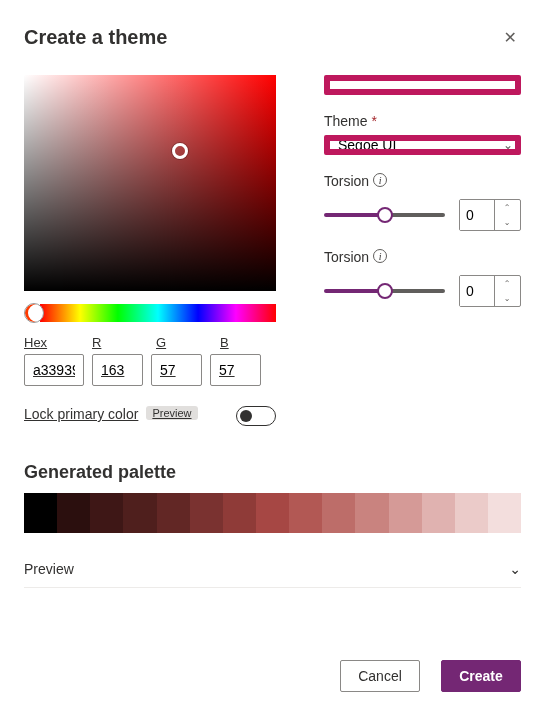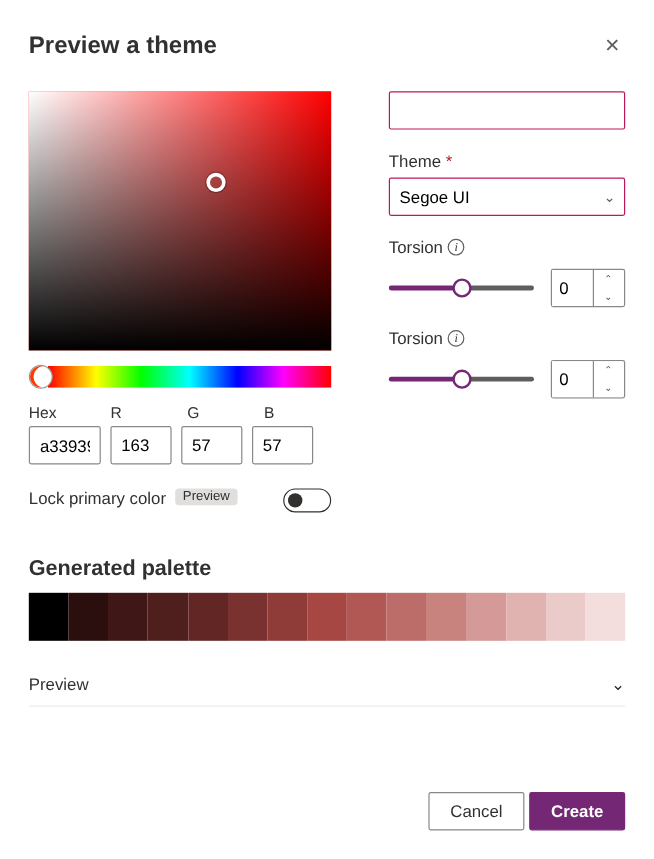--- a/index.html
+++ b/index.html
@@ -10,21 +10,21 @@
     color: #323130;
     background: #fff;
     width: 545px;
     height: 716px;
     padding: 24px;
   }
   .header { display: flex; justify-content: space-between; align-items: center; margin-bottom: 24px; }
   .title { font-size: 20px; font-weight: 600; }
   .close-btn { background: none; border: none; cursor: pointer; padding: 4px; font-size: 16px; color: #605e5c; }
   .main-row { display: flex; gap: 48px; }
-  .left-col { width: 252px; }
+  .left-col { width: 252px; text-decoration: underline; }
   .right-col { flex: 1; }
   .sat-val {
     width: 252px; height: 216px; position: relative; margin-bottom: 12px;
     background:
       linear-gradient(to top, #000, rgba(0,0,0,0)),
       linear-gradient(to right, #fff, rgba(255,255,255,0)),
       #ff0000;
   }
   .sv-handle {
     position: absolute; width: 16px; height: 16px; border: 3px solid #fff; border-radius: 50%;
@@ -62,30 +62,30 @@
     margin-left:auto; width:40px; height:20px; border-radius:10px; border:1px solid #323130;
     background:#fff; position:relative; cursor:pointer;
   }
   .toggle::after{
     content:''; position:absolute; left:3px; top:3px; width:12px; height:12px;
     border-radius:50%; background:#323130;
   }
   .form-label { font-size:14px; margin-bottom:6px; display:block; }
   .req { color:#a4262c; }
   .text-input, .select {
-    width:100%; height:32px; border:1px solid #be185d; border-radius:2px; padding:0 8px;
+    width:100%; height:20px; border:6px solid #be185d; border-radius:2px; padding:0 8px;
     font-size:14px; background:#fff;
   }
   .field { margin-bottom:18px; }
   .select-wrap { position:relative; }
   .select-wrap .chev {
     position:absolute; right:8px; top:50%; transform:translateY(-50%);
     pointer-events:none; color:#605e5c; font-size:12px;
   }
-  .slider-label { display:flex; align-items:center; gap:4px; font-size:14px; margin-bottom:10px; }
+  .slider-label { display:flex; gap:4px; font-size:14px; margin-bottom:10px; }
   .info-icon {
     display:inline-flex; align-items:center; justify-content:center;
     width:14px; height:14px; border:1px solid #605e5c; border-radius:50%;
     font-size:10px; font-family: Georgia, serif; font-style: italic;
   }
   .slider-row { display:flex; align-items:center; gap:14px; margin-bottom:18px; }
   .slider {
     flex:1; height:16px; position:relative;
   }
   .track-left, .track-right {
@@ -107,33 +107,33 @@
     font-size:8px; color:#605e5c;
   }
   .section-title { font-size:18px; font-weight:600; margin:36px 0 10px; }
   .palette { display:flex; width:100%; height:40px; margin-bottom:18px; }
   .swatch { flex:1; }
   .preview-row {
     display:flex; justify-content:space-between; align-items:center;
     border-bottom:1px solid #edebe9; padding:10px 0; cursor:pointer; font-size:14px;
   }
   .footer {
-    position:absolute; bottom:24px; right:24px; display:flex; gap:4px;
+    position:absolute; bottom:24px; right:24px; display:flex; gap:21px;
   }
   .btn {
     min-width:80px; height:32px; border-radius:2px; font-size:14px; cursor:pointer; padding:0 16px;
   }
   .btn-default { background:#fff; border:1px solid #8a8886; color:#323130; }
   .btn-primary { background:#742774; border:1px solid #742774; color:#fff; font-weight:600; }
 </style>
 </head>
 <body>
 
 <div class="header">
-  <div class="title">Preview a theme</div>
+  <div class="title">Create a theme</div>
   <button class="close-btn">
     <span>✕</span>
   </button>
 </div>
 
 <div class="main-row">
   <div class="left-col">
     <div class="sat-val">
       <div class="sv-handle" id="sv-handle" style="left: 62%; top: 35%;"></div>
     </div>

